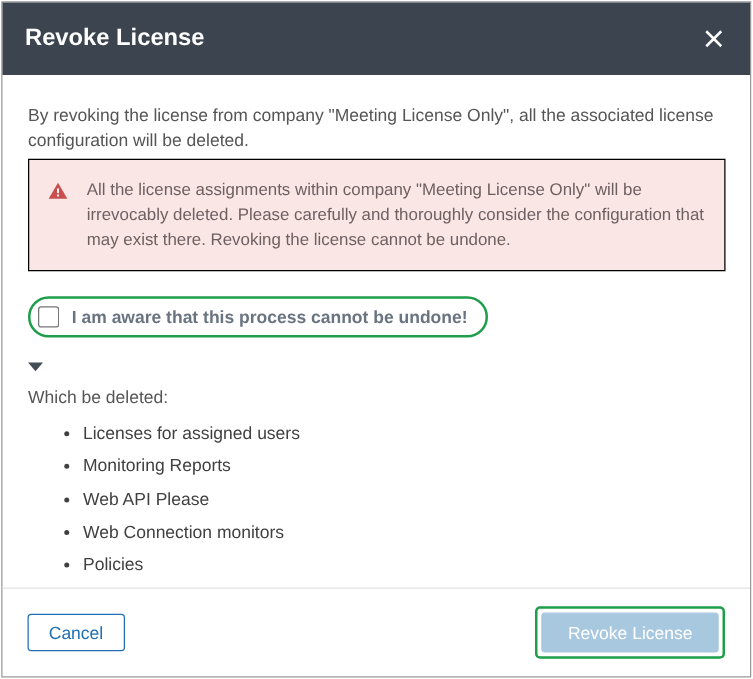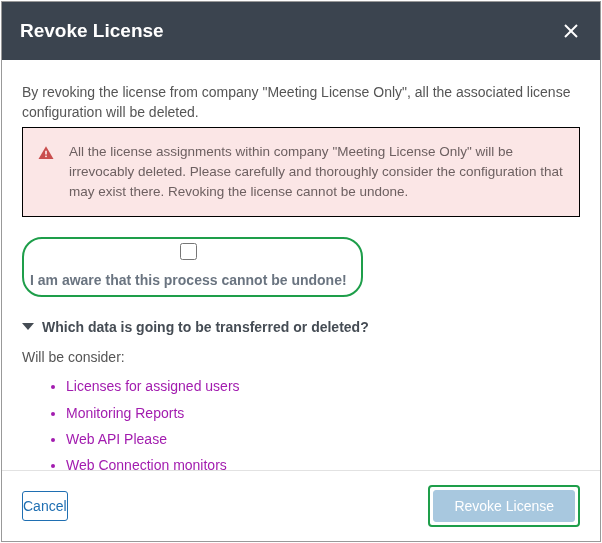--- a/index.html
+++ b/index.html
@@ -70,21 +70,20 @@
     height: 18px;
   }
   .check-row {
     display: inline-flex;
     align-items: center;
     gap: 10px;
     border: 2px solid #1e9e4a;
     border-radius: 20px;
     padding: 4px 14px 4px 6px;
     margin-bottom: 20px;
-    flex-direction: column;
   }
   .check-row input[type="checkbox"] {
     width: 17px;
     height: 17px;
     accent-color: #5a6b7b;
     margin: 0;
   }
   .check-row label {
     color: #6a7480;
     font-size: 14px;
@@ -107,37 +106,37 @@
     border-right: 6px solid transparent;
     border-top: 7px solid #454c54;
   }
   .subhead {
     color: #555;
     margin: 8px 0 4px 0;
   }
   ul.del-list {
     margin: 6px 0 0 0;
     padding-left: 44px;
-    color: #a21caf;
+    color: #404040;
   }
   ul.del-list li {
     padding: 3px 0;
     font-size: 14px;
   }
   .footer {
     border-top: 1px solid #e2e2e2;
     padding: 14px 20px;
     display: flex;
     justify-content: space-between;
     align-items: center;
   }
   .btn {
     font-size: 14px;
     border-radius: 3px;
-    padding: 6px 0;
+    padding: 6px 16px;
     cursor: pointer;
     font-family: inherit;
   }
   .btn-cancel {
     background: #fff;
     color: #1f6fb2;
     border: 1px solid #1f6fb2;
   }
   .btn-primary {
     background: #a8c8df;
@@ -182,24 +181,23 @@
       <span>All the license assignments within company "Meeting License Only" will be irrevocably deleted. Please carefully and thoroughly consider the configuration that may exist there. Revoking the license cannot be undone.</span>
     </div>
 
     <div class="check-row">
       <input type="checkbox" id="cb" style="">
       <label for="cb">I am aware that this process cannot be undone!</label>
     </div>
 
     <div class="disclosure">
       <span class="tri"></span>
-      <span>Which data is going to be transferred or deleted?</span>
-    </div>
-
-    <div class="subhead">Will be consider:</div>
+    </div>
+
+    <div class="subhead">Which be deleted:</div>
 
     <ul class="del-list">
       <li>Licenses for assigned users</li>
       <li>Monitoring Reports</li>
       <li>Web API Please</li>
       <li>Web Connection monitors</li>
       <li>Policies</li>
 
     </ul>
 

